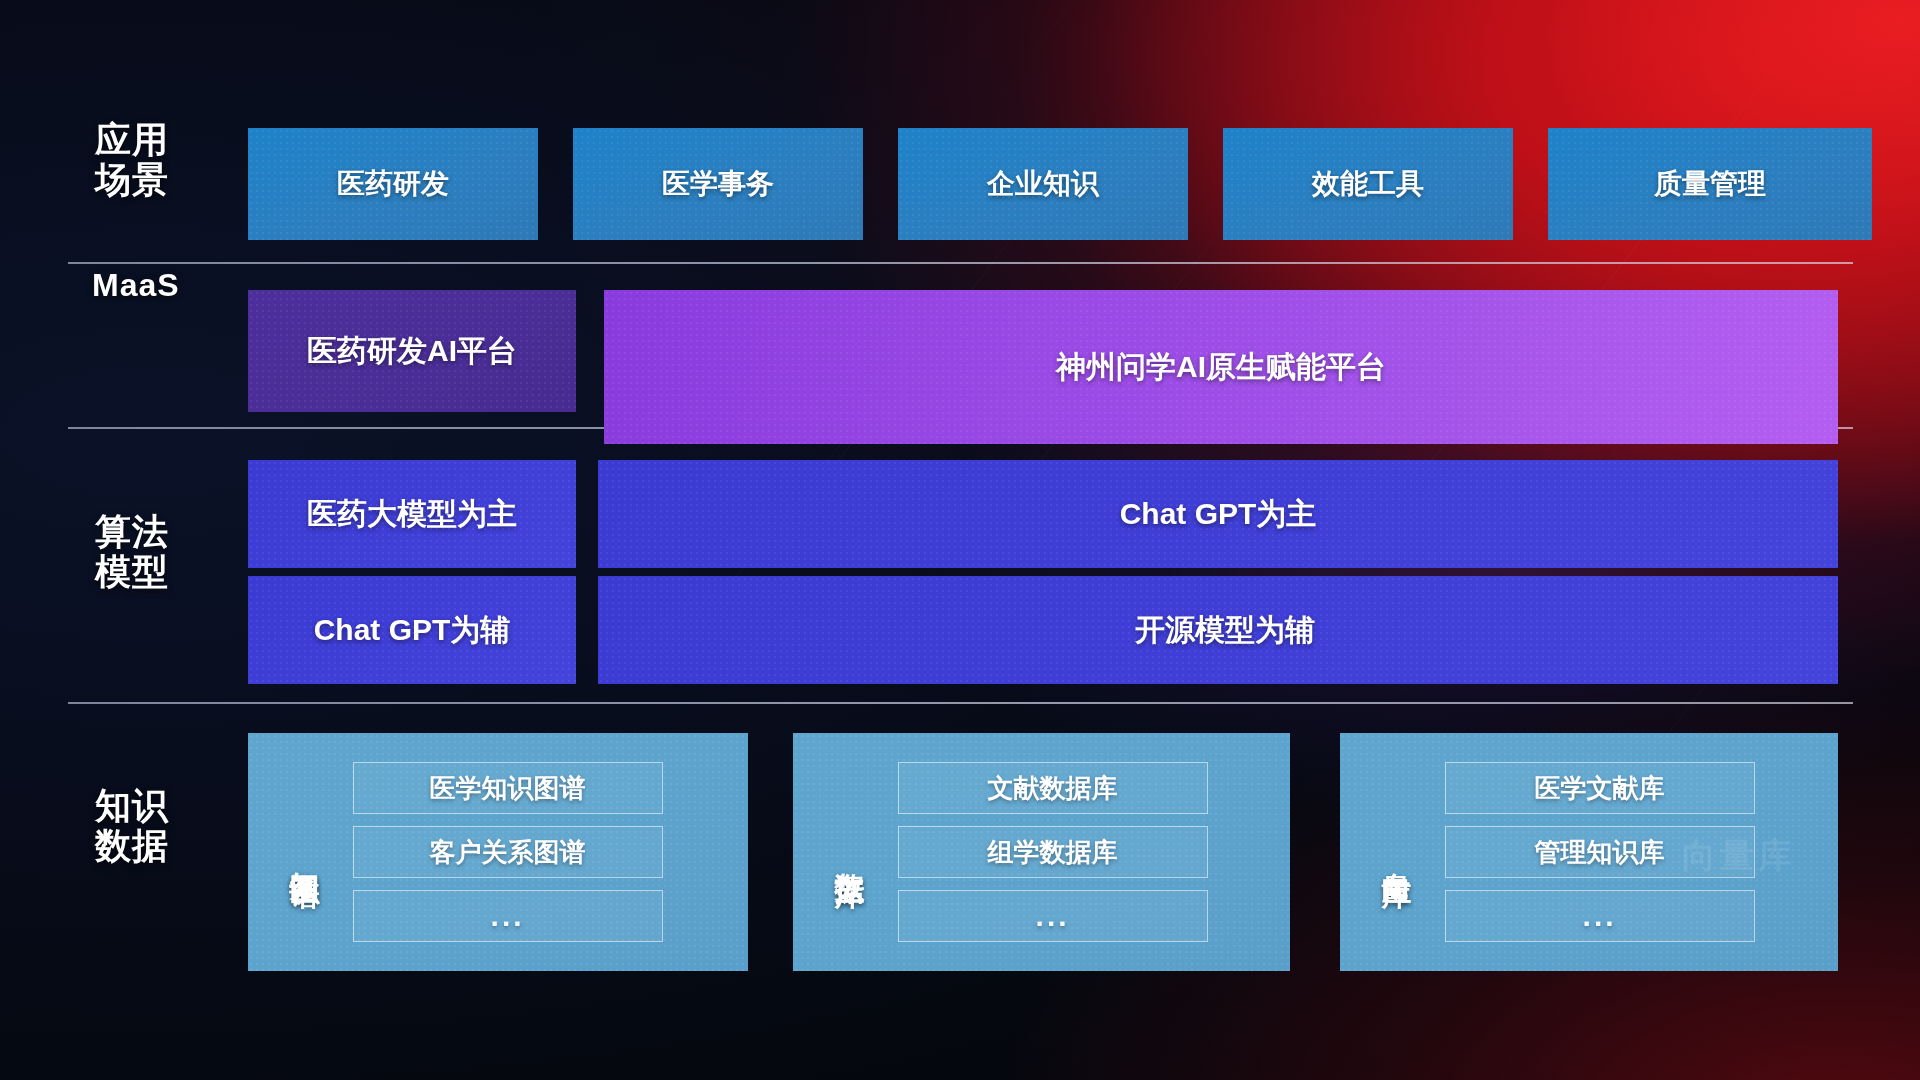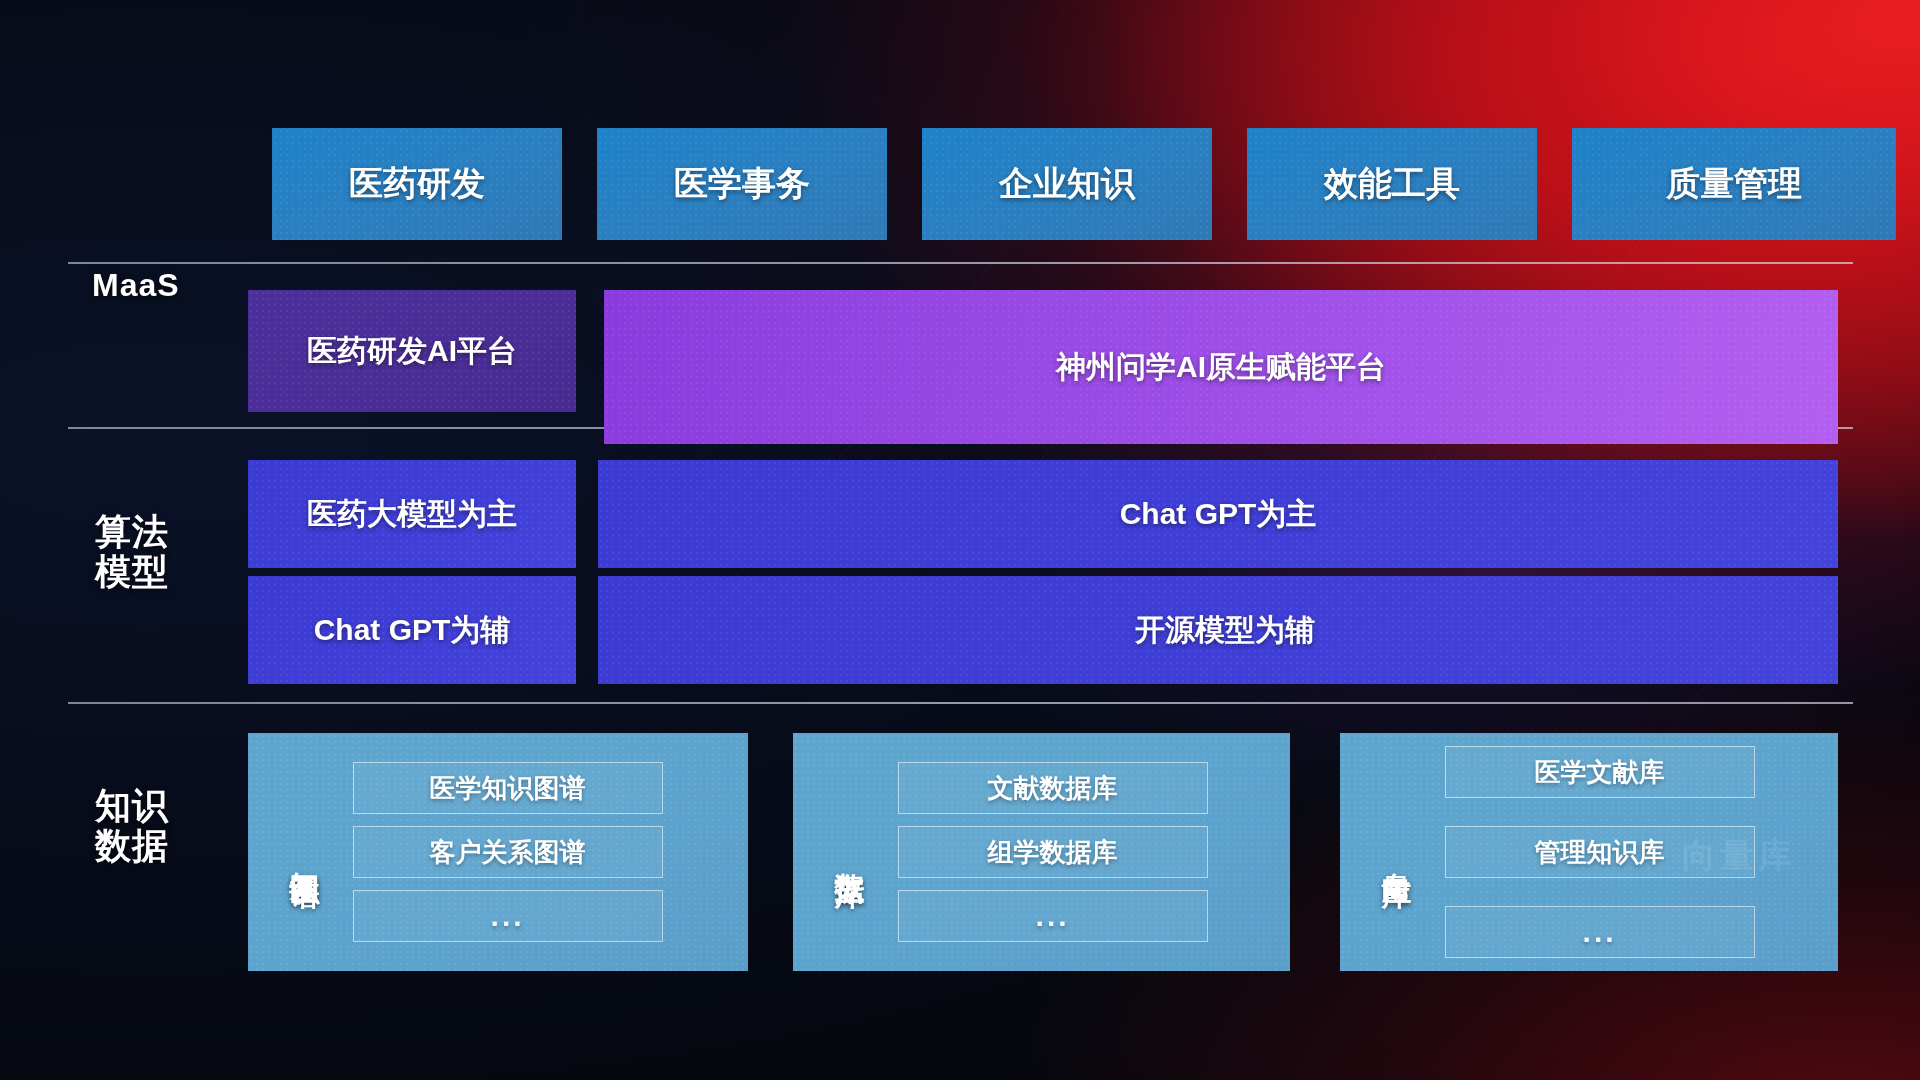--- a/index.html
+++ b/index.html
@@ -73,21 +73,21 @@
     color:#fff; font-weight:bold;
     text-shadow:0 2px 5px rgba(0,0,0,.45);
     overflow:hidden;
   }
   .box::after{
     content:""; position:absolute; inset:0;
     background-image:radial-gradient(rgba(255,255,255,.16) .7px, rgba(0,0,0,0) .8px);
     background-size:6px 6px; opacity:.45; pointer-events:none;
   }
 
-  .app-box   { background:linear-gradient(160deg,#1e82c9 0%,#2b7fc0 55%,#2f79b6 100%); font-size:34px;margin-left:24px; }
+  .app-box   { background:linear-gradient(160deg,#1e82c9 0%,#2b7fc0 55%,#2f79b6 100%); font-size:28px; }
   .maas-dark { background:linear-gradient(150deg,#4c2f9b 0%,#4a2d96 60%,#472b90 100%); font-size:30px; }
   .maas-wide { background:linear-gradient(100deg,#8a3bdd 0%,#9747e3 30%,#a252e9 62%,#b35ef0 100%); font-size:30px; }
   .algo-box  { background:linear-gradient(150deg,#3b3ad2 0%,#3f3ed6 50%,#4443dc 100%); font-size:30px; }
 
   .kd-panel {
     position:absolute;
     background:linear-gradient(155deg,#5fa6cf 0%,#5ca3cd 55%,#5a9fc9 100%);
     display:flex; align-items:center;
     overflow:hidden;
   }
@@ -137,20 +137,22 @@
       <div class="streak" style="left: 1500px; top: 420px; width: 520px; transform: rotate(-52deg); opacity: 0.22;"></div>
       <div class="streak" style="left: 640px; top: 700px; width: 420px; transform: rotate(-52deg); opacity: 0.18;"></div>
       <div class="streak" style="left: 1260px; top: 680px; width: 560px; transform: rotate(-52deg); opacity: 0.18;"></div>
       <div class="streak" style="left: 1600px; top: 820px; width: 420px; transform: rotate(-52deg); opacity: 0.16;"></div>
     </div>
   <div class="bg-layer bg-grain"></div>
 </div>
 
 <div id="stage">
 
+  <div class="row-label" style="left:95px; top:120px; width:140px; font-size:36px;">应用
+场景</div>
   <div class="row-label" style="left:92px; top:268px; width:180px; font-size:32px;">MaaS</div>
   <div class="row-label" style="left:95px; top:512px; width:140px; font-size:36px;">算法
 模型</div>
   <div class="row-label" style="left:95px; top:786px; width:140px; font-size:36px;">知识
 数据</div>
 
   <div class="divider" style="left:68px; top:262px; width:1785px;"></div>
   <div class="divider" style="left:68px; top:427px; width:1785px;"></div>
   <div class="divider" style="left:68px; top:702px; width:1785px;"></div>
 
@@ -203,21 +205,21 @@
     <div class="kd-vlabel" style="margin-left:38px;">数据库</div>
     <div class="kd-items" style="margin-left:30px; gap:12px;">
       <div class="kd-item" style="width:310px; height:52px;">文献数据库</div>
       <div class="kd-item" style="width:310px; height:52px;">组学数据库</div>
       <div class="kd-item ellipsis" style="width:310px; height:52px;">...</div>
     </div>
   </div>
 
   <div class="kd-panel" style="left:1340px; top:733px; width:498px; height:238px;">
     <div class="kd-vlabel" style="margin-left:38px;">向量库</div>
-    <div class="kd-items" style="margin-left:30px; gap:28px;">
+    <div class="kd-items" style="margin-left:30px; gap:12px;">
       <div class="kd-item" style="width:310px; height:52px;">医学文献库</div>
       <div class="kd-item" style="width:310px; height:52px;">管理知识库</div>
       <div class="kd-item ellipsis" style="width:310px; height:52px;">...</div>
     </div>
     <div class="wm" style="right:42px; bottom:92px;">向量库</div>
   </div>
 
 </div>
 
 </body></html>

